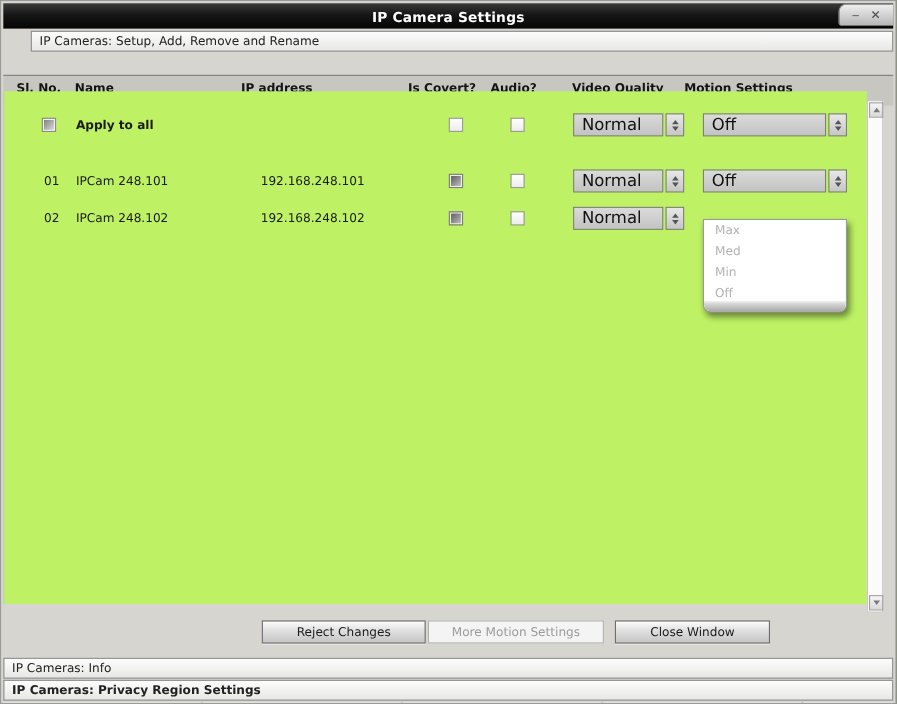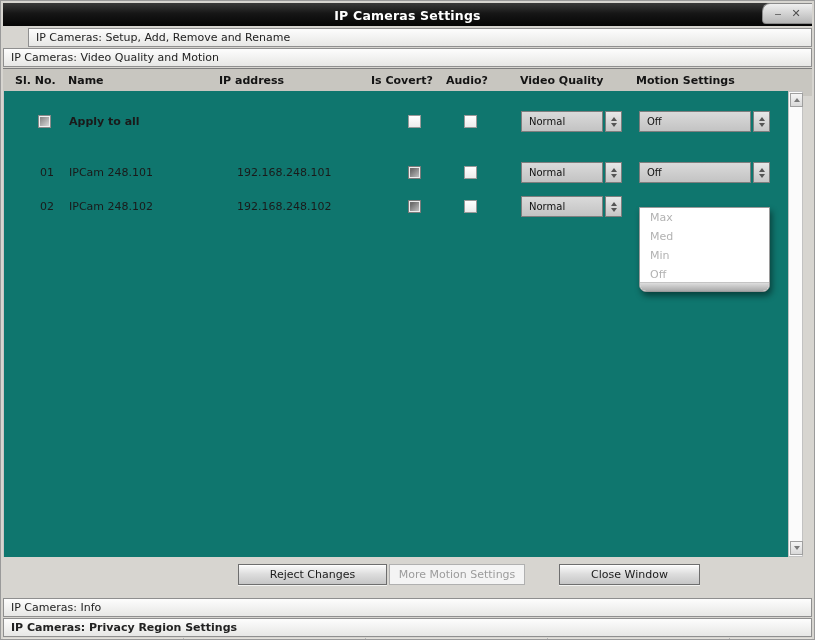--- a/index.html
+++ b/index.html
@@ -35,38 +35,38 @@
   .bar-setup{top:27px;margin-left:25px;} .bar-vq{top:47px;}
   .bar-info{top:597px;} .bar-privacy{top:617px;font-weight:bold;}
   
   .thead{
     position:absolute;left:2px;right:2px;top:67px;height:28px;
     background:#c8c6c0;border-top:1px solid #7d7d7d;box-sizing:border-box;
   }
   .th{position:absolute;top:0;height:23px;line-height:23px;font-size:11px;font-weight:bold;color:#141414;}
   
   .tbody{
-    position:absolute;left:2px;top:90px;width:785px;height:466px;
-    background:#0f766e;border-left:1px solid #c6c6c6;box-sizing:border-box;
+    position:absolute;left:2px;top:82px;width:785px;height:466px;
+    background:#bef264;border-left:1px solid #c6c6c6;box-sizing:border-box;
   }
   .cell-text{position:absolute;height:14px;line-height:14px;font-size:11px;color:#1a1a1a;white-space:nowrap;}
   .bold{font-weight:bold;}
   
   .cb{
     position:absolute;width:13px;height:13px;box-sizing:border-box;
     border:1px solid #9a9a9a;background:linear-gradient(180deg,#ffffff,#ececec);
   }
   .cb.gray{background:linear-gradient(135deg,#868686 15%,#d8d8d8 90%);box-shadow:inset 0 0 0 1px #f0f0f0;border-color:#8a8a8a;}
   .cb.dark{background:linear-gradient(135deg,#6e6e6e 25%,#c4c4c4 95%);box-shadow:inset 0 0 0 1px #ededed;border-color:#7c7c7c;}
   
   .combo{position:absolute;height:21px;display:flex;}
   .combo-field{
     flex:1;box-sizing:border-box;border:1px solid #7e7e7e;
     background:linear-gradient(180deg,#dadada,#c3c3c3);
-    font-size:10px;color:#111;line-height:19px;padding-left:7px;
+    font-size:15px;color:#111;line-height:19px;padding-left:7px;
     white-space:nowrap;overflow:hidden;
   }
   .combo-spin{
     width:17px;margin-left:2px;box-sizing:border-box;border:1px solid #7e7e7e;
     background:linear-gradient(180deg,#e8e8e8,#c6c6c6);
     display:flex;flex-direction:column;align-items:center;justify-content:center;gap:2px;
   }
   .tri-up{width:0;height:0;border-left:3px solid transparent;border-right:3px solid transparent;border-bottom:4px solid #555;}
   .tri-dn{width:0;height:0;border-left:3px solid transparent;border-right:3px solid transparent;border-top:4px solid #555;}
   
@@ -111,38 +111,37 @@
   
   .bottom-strip{position:absolute;left:2px;right:2px;top:637px;height:3px;background:#e2e0db;}
   .strip-div{position:absolute;top:0;width:1px;height:3px;background:#b5b5b5;}
 </style>
 </head>
 <body>
 
 <div class="window">
 
   <div class="titlebar">
-    <span class="title">IP Cameras Settings</span>
+    <span class="title">IP Camera Settings</span>
   </div>
   <div class="win-controls">
     <span class="win-glyph">‒</span>
     <span class="win-glyph">✕</span>
   </div>
 
   <div class="bar bar-setup">IP Cameras: Setup, Add, Remove and Rename</div>
-  <div class="bar bar-vq">IP Cameras: Video Quality and Motion</div>
 
   <div class="thead">
     <span class="th" style="left:12px">Sl. No.</span>
     <span class="th" style="left:65px">Name</span>
     <span class="th" style="left:216px">IP address</span>
     <span class="th" style="left:368px">Is Covert?</span>
     <span class="th" style="left:443px">Audio?</span>
     <span class="th" style="left:517px">Video Quality</span>
-    <span class="th" style="left:633px">Motion Settings</span>
+    <span class="th" style="left:619px">Motion Settings</span>
   </div>
 
   <div class="tbody">
 
     <div class="cb gray" style="left:34px;top:24px"></div>
     <span class="cell-text bold" style="left:65px;top:24px">Apply to all</span>
     <div class="cb" style="left:404px;top:24px"></div>
     <div class="cb" style="left:460px;top:24px"></div>
     <div class="combo" style="left:517px;top:20px;width:101px">
       <div class="combo-field">Normal</div>
@@ -204,21 +203,21 @@
   <div class="vscroll">
     <div class="scroll-btn up">
         <i class="tri-s-up"></i>
       </div>
     <div class="scroll-btn down">
         <i class="tri-s-dn"></i>
       </div>
   </div>
 
   <div class="btn" style="left:237px;width:149px">Reject Changes</div>
-  <div class="btn disabled" style="left:388px;width:136px">More Motion Settings</div>
+  <div class="btn disabled" style="left:388px;width:160px">More Motion Settings</div>
   <div class="btn" style="left:558px;width:141px">Close Window</div>
 
   <div class="bar bar-info">IP Cameras: Info</div>
   <div class="bar bar-privacy">IP Cameras: Privacy Region Settings</div>
 
   <div class="bottom-strip">
     <i class="strip-div" style="left:180px"></i>
     <i class="strip-div" style="left:362px"></i>
     <i class="strip-div" style="left:544px"></i>
     <i class="strip-div" style="left:726px"></i>

